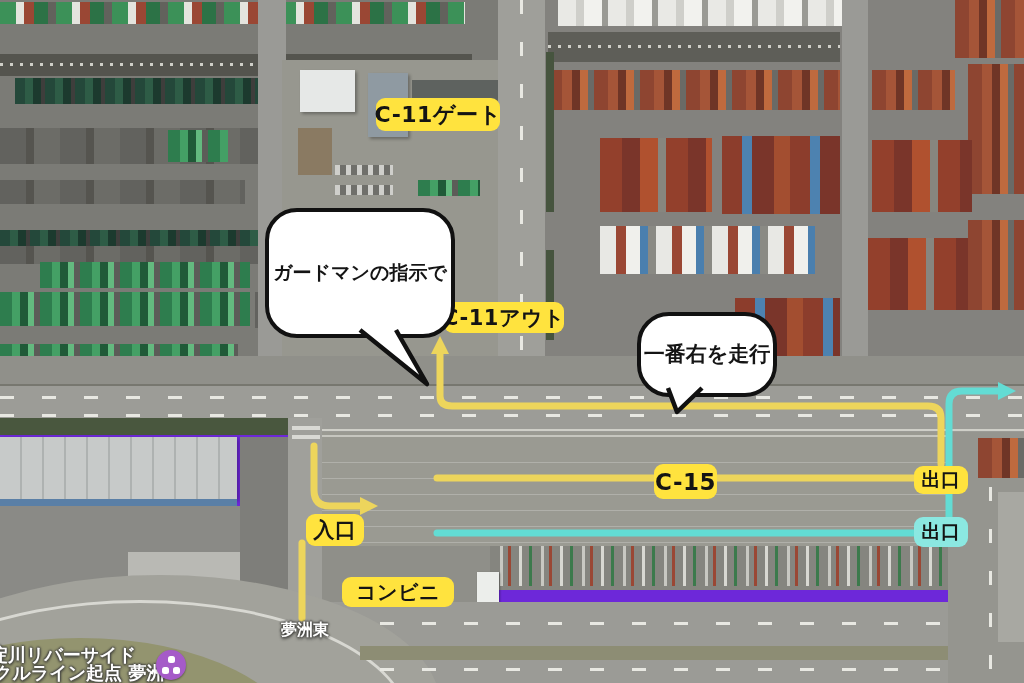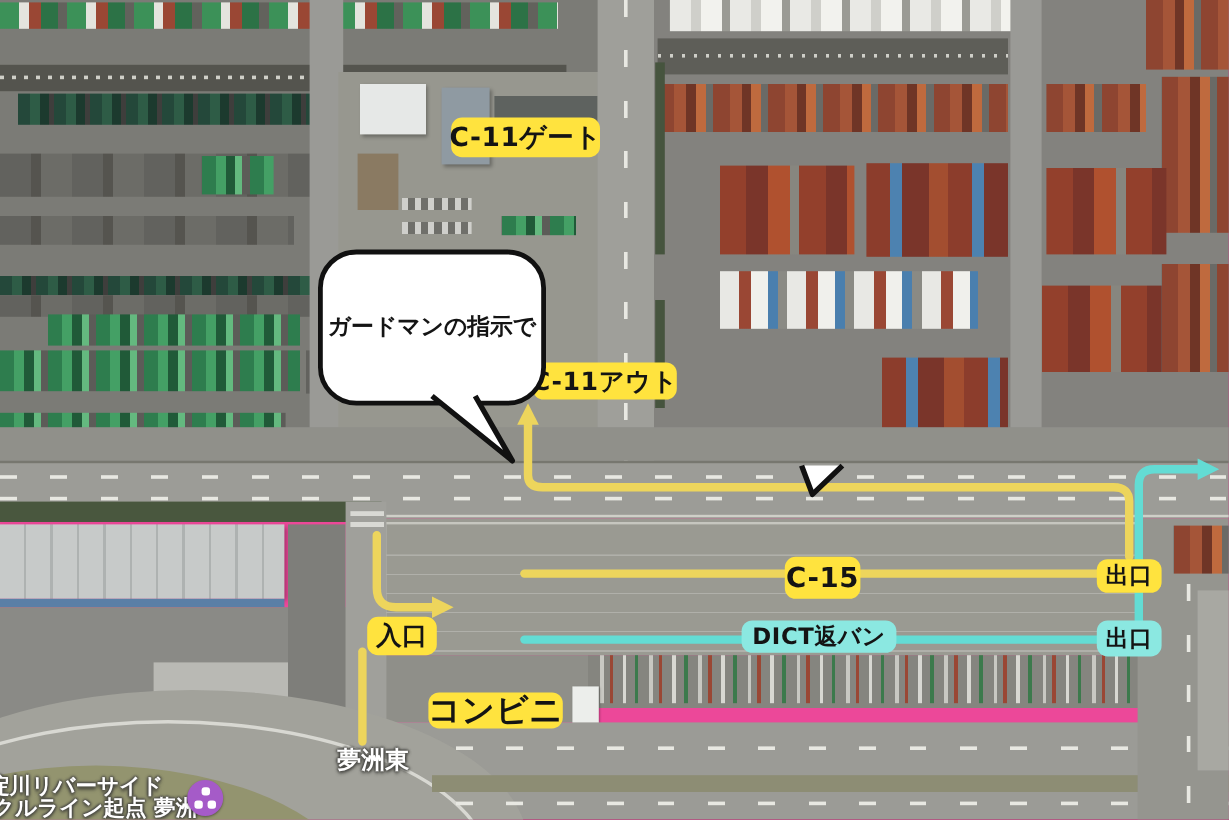--- a/index.html
+++ b/index.html
@@ -1,21 +1,21 @@
 <!DOCTYPE html>
 <html style="--route-yellow: #EDD55C; --label-yellow: #FFE33E; --route-cyan: #63DCD4; --label-cyan: #8BE8E1; --bubble-border: #111111; --poi-purple: #A55BC8;"><head>
 <meta charset="utf-8">
 <style>
   :root{
     --route-yellow:#EDD55C; --label-yellow:#FFE33E; --route-cyan:#63DCD4;
     --label-cyan:#8BE8E1; --bubble-border:#111111; --poi-purple:#A55BC8;
   }
   *{box-sizing:border-box;margin:0;padding:0}
   body{font-family:"DejaVu Sans","Liberation Sans",sans-serif;background:#222}
-  #map{position:relative;width:1024px;height:683px;overflow:hidden;background:#ec4899}
+  #map{position:relative;width:1024px;height:683px;overflow:hidden;background:#6d28d9}
   #map .abs, #map .row{position:absolute}
   
   .g  {background:repeating-linear-gradient(90deg,#2e7d4e 0 12px,#44a065 12px 20px,#205a38 20px 28px,#64b97f 28px 34px,#5c5c58 34px 40px)}
   .gd {background:repeating-linear-gradient(90deg,#24483a 0 10px,#2e5c46 10px 18px,#1c3a2e 18px 26px,#3e3e3c 26px 30px)}
   .mx2{background:repeating-linear-gradient(90deg,#3c9158 0 16px,#e4e4de 16px 24px,#9a4734 24px 34px,#2c7246 34px 48px,#62625c 48px 56px)}
   .rd {background:repeating-linear-gradient(90deg,#8e4531 0 14px,#a55538 14px 24px,#6f3526 24px 32px,#bf6a3e 32px 40px,#6a6a66 40px 46px)}
   .rds{background:repeating-linear-gradient(90deg,#93402c 0 22px,#7a352a 22px 40px,#b0512f 40px 58px,#87867f 58px 66px)}
   .rds2{background:repeating-linear-gradient(90deg,#8c3d2c 0 20px,#4d82b0 20px 30px,#7a352a 30px 52px,#a34e30 52px 68px)}
   .wt {background:repeating-linear-gradient(90deg,#e9e9e5 0 18px,#cfcfca 18px 26px,#f2f2ee 26px 44px,#9a9a94 44px 50px)}
   .mx {background:repeating-linear-gradient(90deg,#e8e8e4 0 16px,#9a4734 16px 26px,#f0f0ec 26px 40px,#4a7fae 40px 48px,#8a8a84 48px 56px)}
@@ -153,35 +153,37 @@
     <polygon class="head y" points="431,354 440,336 449,354"></polygon>
     <path class="route y" d="M437,478 L916,478"></path>
     <path class="route c" d="M437,533 L916,533"></path>
     <path class="route c" d="M949,517 L949,404 Q949,391 962,391 L998,391"></path>
     <polygon class="head c" points="998,382 1016,391 998,400"></polygon>
   </svg>
 
   <div class="tag" style="left:376px;top:98px;width:124px;height:33px;font-size:22px">C-11ゲート</div>
   <div class="tag" style="left:444px;top:302px;width:120px;height:31px;font-size:21px">C-11アウト</div>
   <div class="tag" style="left:306px;top:514px;width:58px;height:32px;font-size:21px">入口</div>
-  <div class="tag" style="left:357px;top:577px;width:112px;height:30px;font-size:27px">コンビニ</div>
+  <div class="tag" style="left:342px;top:577px;width:112px;height:30px;font-size:20px">コンビニ</div>
   <div class="tag" style="left:654px;top:464px;width:63px;height:35px;font-size:23px">C-15</div>
   <div class="tag" style="left:914px;top:466px;width:54px;height:28px;font-size:19px">出口</div>
-  <div class="tag cy" style="left:618px;top:517px;width:129px;height:27px;font-size:19px">DICT返バン</div>
   <div class="tag cy" style="left:914px;top:517px;width:54px;height:30px;font-size:19px">出口</div>
 
   <div class="bubble" style="left:265px;top:208px;width:190px;height:130px;font-size:19px">
     <span>ガードマンの指示で</span>
+  </div>
+  <div class="bubble" style="left:637px;top:312px;width:140px;height:85px;font-size:21px">
+    <span>一番右を走行</span>
   </div>
   <svg id="tails" class="overlay" width="1024" height="683" viewBox="0 0 1024 683">
     <path class="tail" d="M360,330 L427,384 L396,330"></path>
     <path class="tail" d="M668,388 L677,412 L702,388"></path>
   </svg>
 
-  <div class="maptext" style="left:281px;top:620px;font-size:20px">夢洲東</div>
+  <div class="maptext" style="left:281px;top:620px;font-size:16px">夢洲東</div>
   <div class="maptext" style="left:-10px;top:643px;font-size:18px">淀川リバーサイド</div>
   <div class="maptext" style="left:-6px;top:661px;font-size:18px">クルライン起点 夢洲</div>
   <div id="poi" style="left:156px;top:650px">
     <i style="left:11.5px;top:6px"></i>
     <i style="left:6px;top:16.5px"></i>
     <i style="left:17px;top:16.5px"></i>
   </div>
 
 </div>
 

